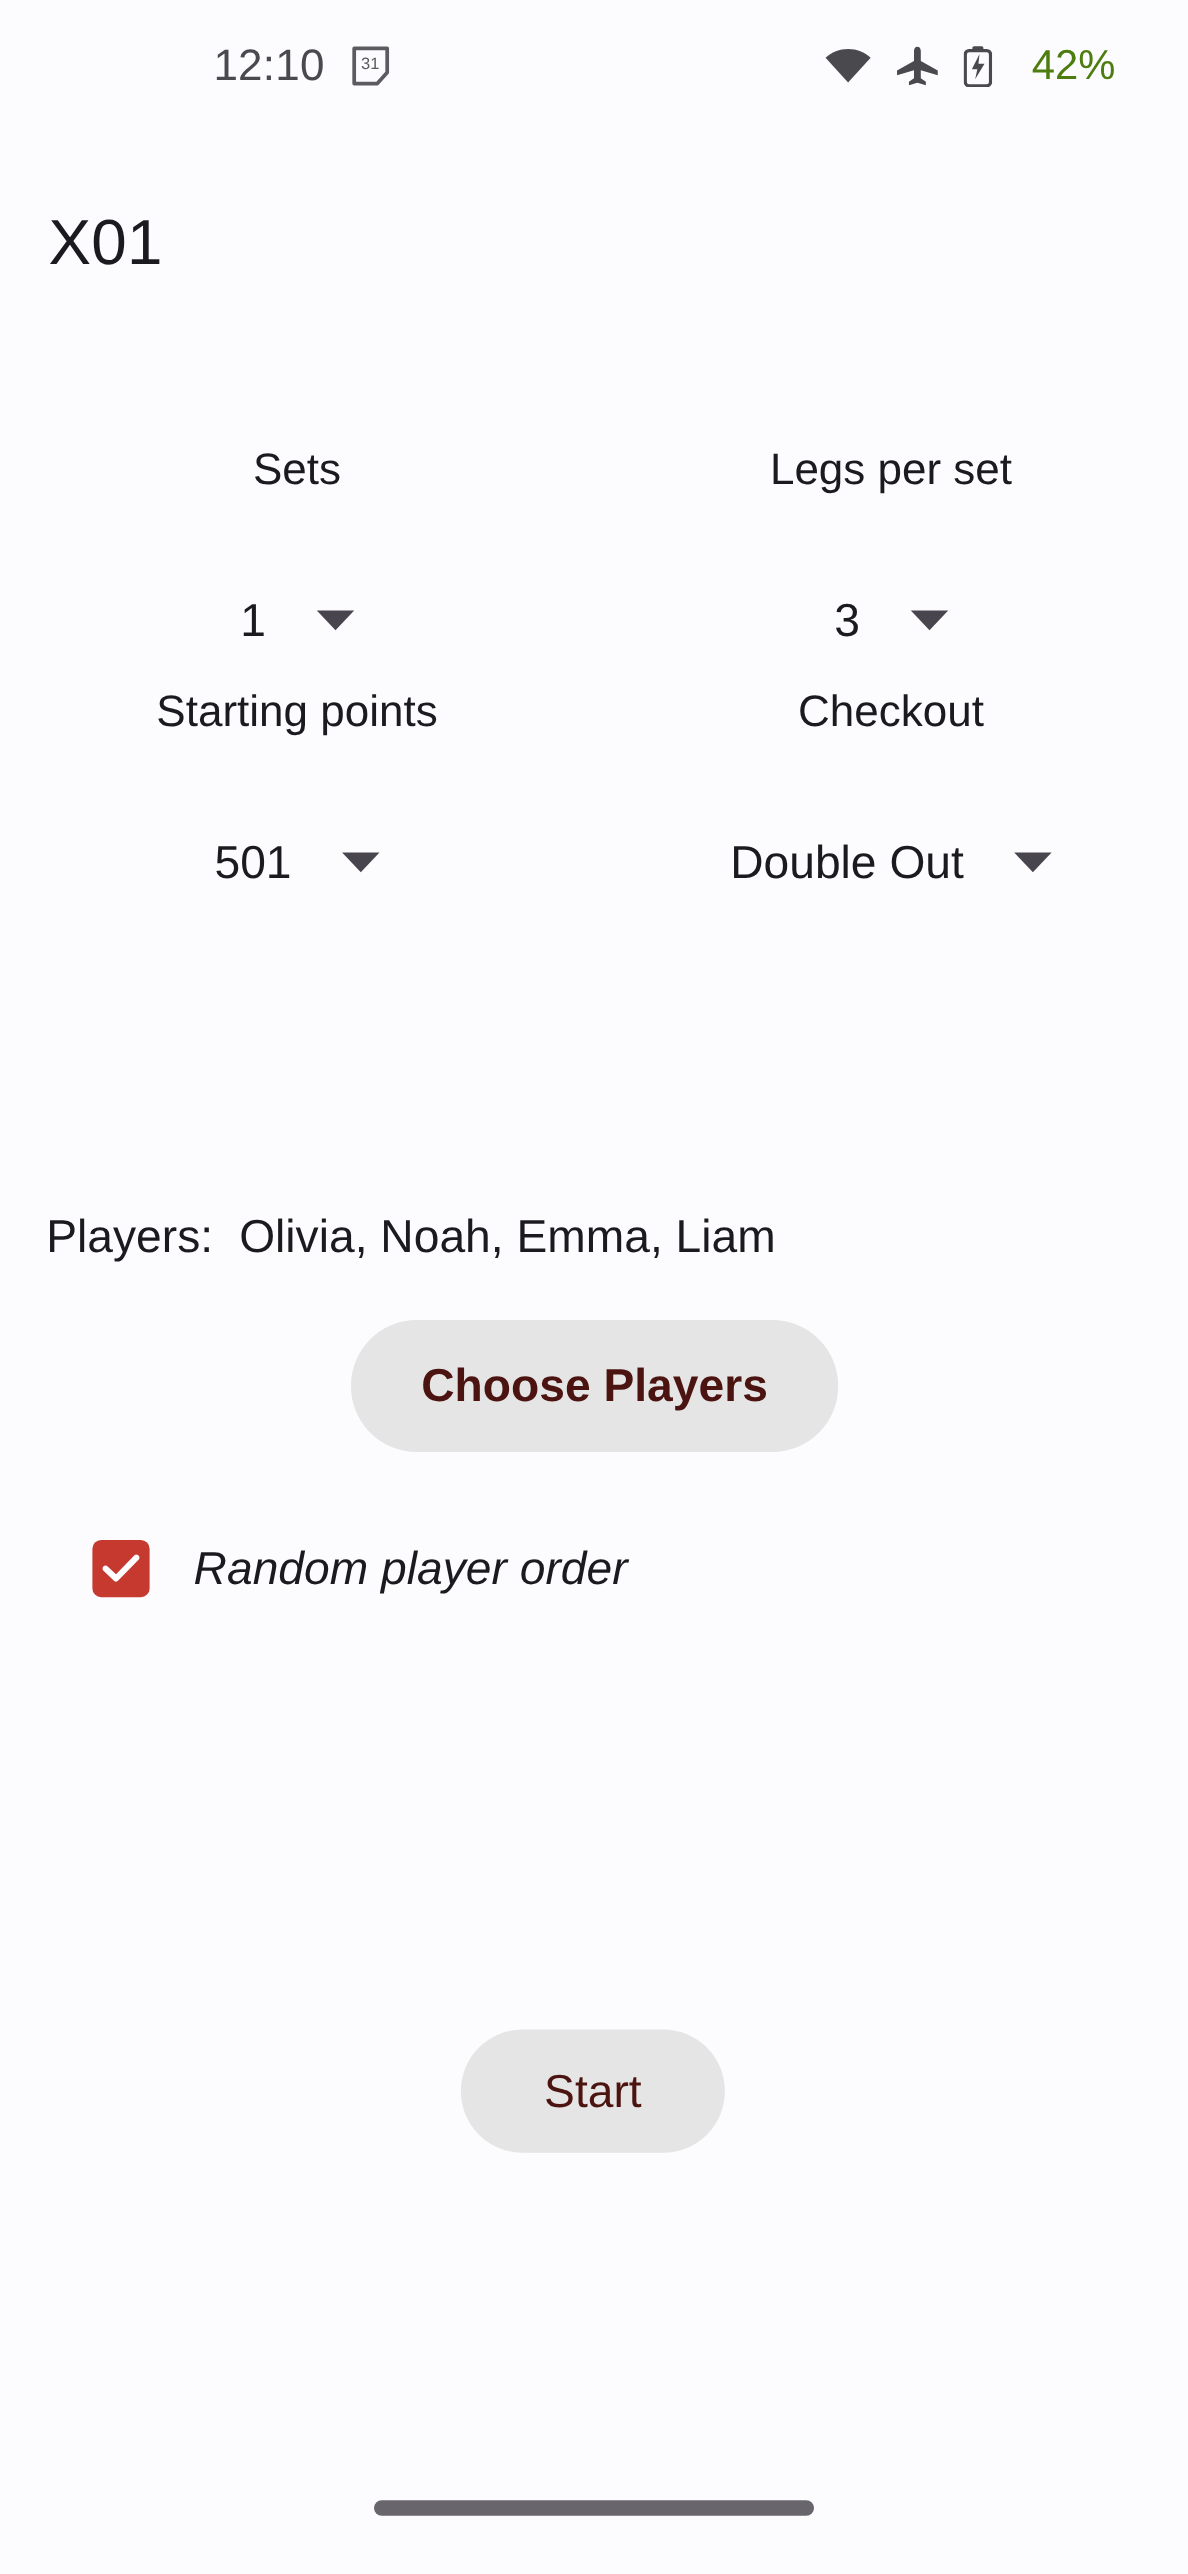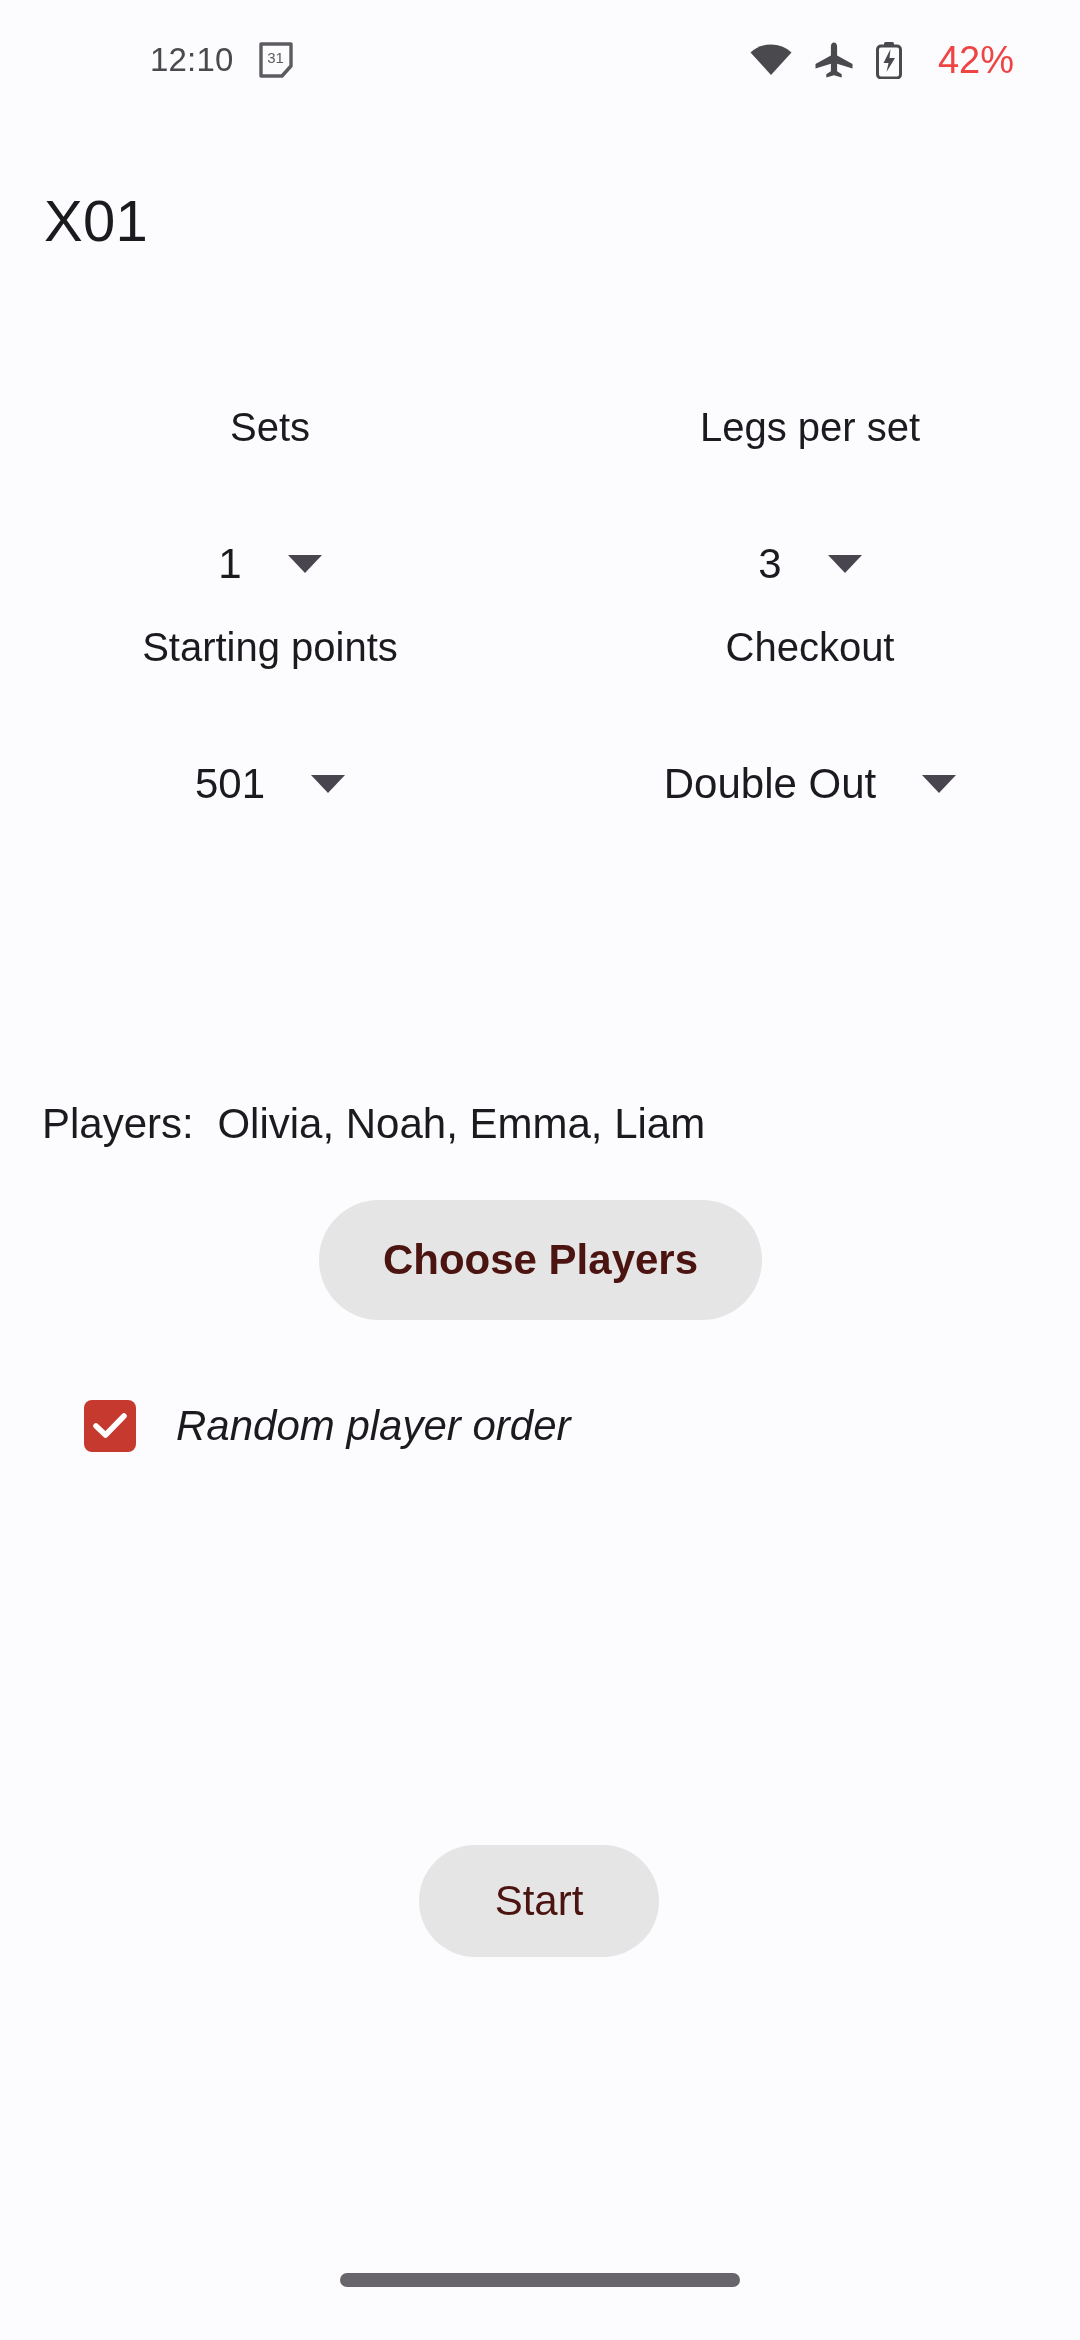--- a/index.html
+++ b/index.html
@@ -11,26 +11,26 @@
   }
   .screen { position:relative; width:1080px; height:2340px; background:#FCFBFD; }
 
   
   .statusbar {
     position:absolute; top:0; left:0; width:1080px; height:120px;
     display:flex; align-items:center; justify-content:space-between;
     padding:0 44px 0 150px;
   }
   .sb-left { display:flex; align-items:center; gap:24px; }
-  .sb-time { font-size:33px; color:#4a4a4e; letter-spacing:0.2px; }
+  .sb-time { font-size:40px; color:#4a4a4e; letter-spacing:0.2px;margin-left:44px; }
   .cal-icon { width:36px; height:38px; position:relative; }
   .cal-icon svg { display:block; }
   .sb-right { display:flex; align-items:center; gap:22px; padding-right:22px; }
   .sb-right svg { display:block; }
-  .sb-batt { font-size:38px; color:#ef4444; margin-left:14px; }
+  .sb-batt { font-size:38px; color:#4d7c0f; margin-left:14px; }
 
   
   .page-title {
     position:absolute; top:187px; left:44px;
     font-size:58px; color:#1b1b1f; letter-spacing:0.3px;
   }
 
   
   .opt-row { position:absolute; left:0; width:1080px; display:flex; }
   .opt-col { width:50%; display:flex; flex-direction:column; align-items:center; }

